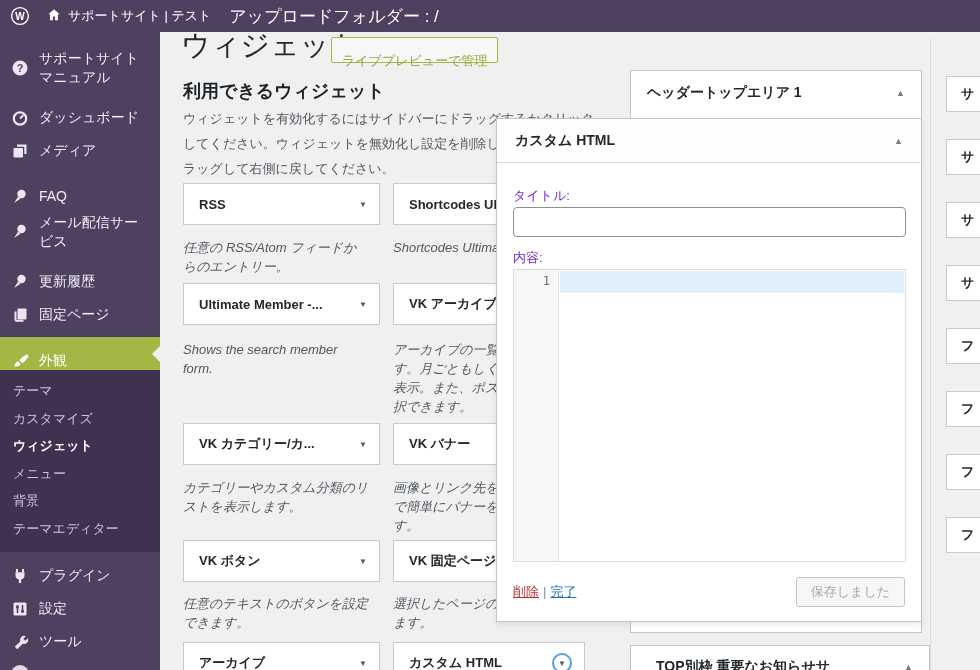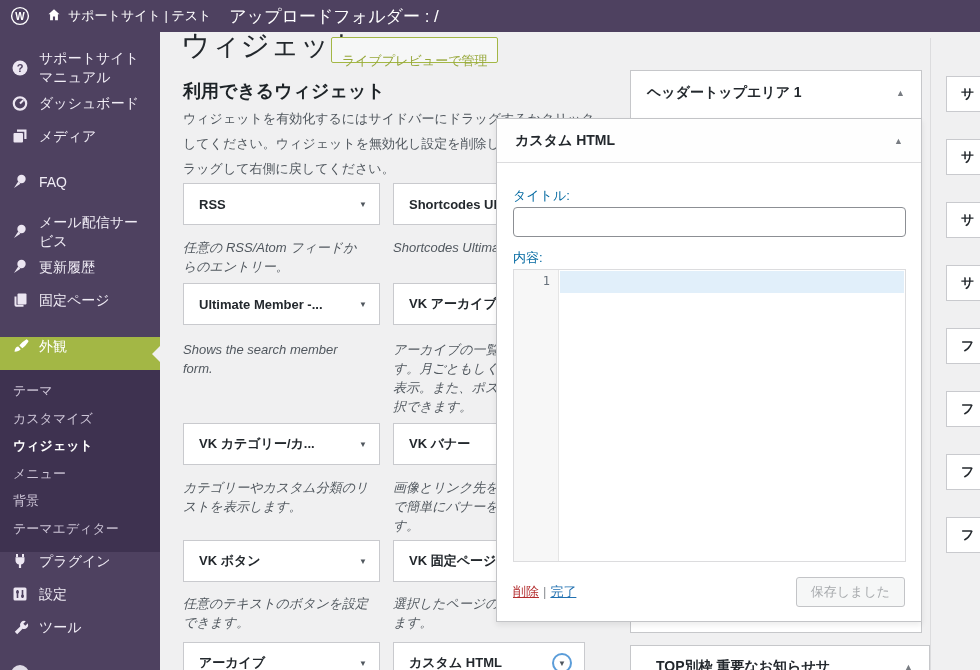--- a/index.html
+++ b/index.html
@@ -7,21 +7,21 @@
   #screen { position:relative; width:980px; height:670px; overflow:hidden; background:#f0f0f1; font-size:13px; color:#3c434a; }
 
   
   #adminbar { position:absolute; left:0; top:0; width:980px; height:32px; background:#4e4160; display:flex; align-items:center; color:#fff; z-index:20; }
   #adminbar .ab-logo { margin-left:10px; display:flex; align-items:center; }
   #adminbar .ab-site { margin-left:16px; display:flex; align-items:center; gap:6px; font-size:13px; color:#fff; }
   #adminbar .ab-upload { margin-left:18px; font-size:17px; color:#fff; }
 
   
   #sidebar { position:absolute; left:0; top:32px; width:160px; height:638px; background:#4e4160; z-index:10; padding-top:10px; }
-  .menu-item { display:flex; align-items:flex-start; gap:10px; padding:0 8px 0 11px; color:#f0ecf5; font-size:14px; min-height:33px; cursor:pointer; }
+  .menu-item { display:flex; align-items:flex-end; gap:10px; padding:0 8px 0 11px; color:#f0ecf5; font-size:14px; min-height:33px; cursor:pointer; }
   .menu-item.twoline { min-height:52px; align-items:center; }
   .menu-item .mi-label { line-height:1.35; }
   .mi-icon { width:18px; height:18px; flex:0 0 18px; display:flex; align-items:center; justify-content:center; color:#ece6f2; }
   .menu-sep { height:13px; }
   .menu-item.active { position:relative; background:#a3b745; color:#fff; }
   .menu-item.active .mi-icon { color:#fff; }
   .menu-arrow-notch { position:absolute; right:0; top:50%; margin-top:-8px; width:0; height:0;
       border-top:8px solid transparent; border-bottom:8px solid transparent; border-right:8px solid #f0f0f1; }
   .submenu { background:#3e3250; padding:7px 0 9px 0; }
   .submenu-item { padding:6px 0 6px 13px; color:#cdc5d7; font-size:13px; line-height:1.2; cursor:pointer; }
@@ -48,21 +48,21 @@
   
   .panel { position:absolute; background:#fff; border:1px solid #c6c7ca; z-index:1; }
   .panel-header { display:flex; align-items:center; justify-content:space-between; padding:13px 16px; }
   .panel-title { font-weight:bold; font-size:14px; color:#23282d; white-space:nowrap; }
   .toggle-arrow { font-size:9px; color:#787c82; cursor:pointer; }
 
   
   #dialog { position:absolute; left:336px; top:86px; width:426px; height:504px; background:#fff; border:1px solid #c3c4c7; box-shadow:0 3px 6px rgba(0,0,0,.08); z-index:10; }
   #dialog-header { height:44px; border-bottom:1px solid #dcdcde; display:flex; align-items:center; justify-content:space-between; padding:0 18px; background:#fefefe; }
   #dialog-title { font-weight:bold; font-size:14px; color:#23282d; }
-  .field-label { position:absolute; left:16px; color:#0369a1; }
+  .field-label { position:absolute; left:16px; color:#6d28d9; }
   #title-input { position:absolute; left:16px; top:88px; width:393px; height:30px; border:1px solid #8c8f94; border-radius:4px; background:#fff; font-size:13px; padding:0 8px; }
   #editor { position:absolute; left:16px; top:150px; width:393px; height:293px; border:1px solid #dcdcde; background:#fff; }
   #editor-gutter { position:absolute; left:0; top:0; width:45px; height:100%; background:#f7f7f7; border-right:1px solid #e5e5e5; }
   #line-number { position:absolute; top:4px; right:8px; font-family:"DejaVu Sans Mono",monospace; font-size:12px; color:#66707a; }
   #active-line { position:absolute; left:46px; right:1px; top:1px; height:22px; background:#e1effa; }
   #dialog-footer-links { position:absolute; left:16px; top:464px; font-size:13px; }
   #delete-link { color:#b32d2e; text-decoration:underline; cursor:pointer; }
   #done-link { color:#2271b1; text-decoration:underline; cursor:pointer; }
   .link-sep { color:#8c8f94; margin:0 4px; }
   #saved-button { position:absolute; right:16px; top:458px; height:30px; line-height:28px; padding:0 14px; background:#f6f7f7; border:1px solid #c3c4c7; border-radius:3px; color:#a7aaad; font-size:13px; cursor:default; }

